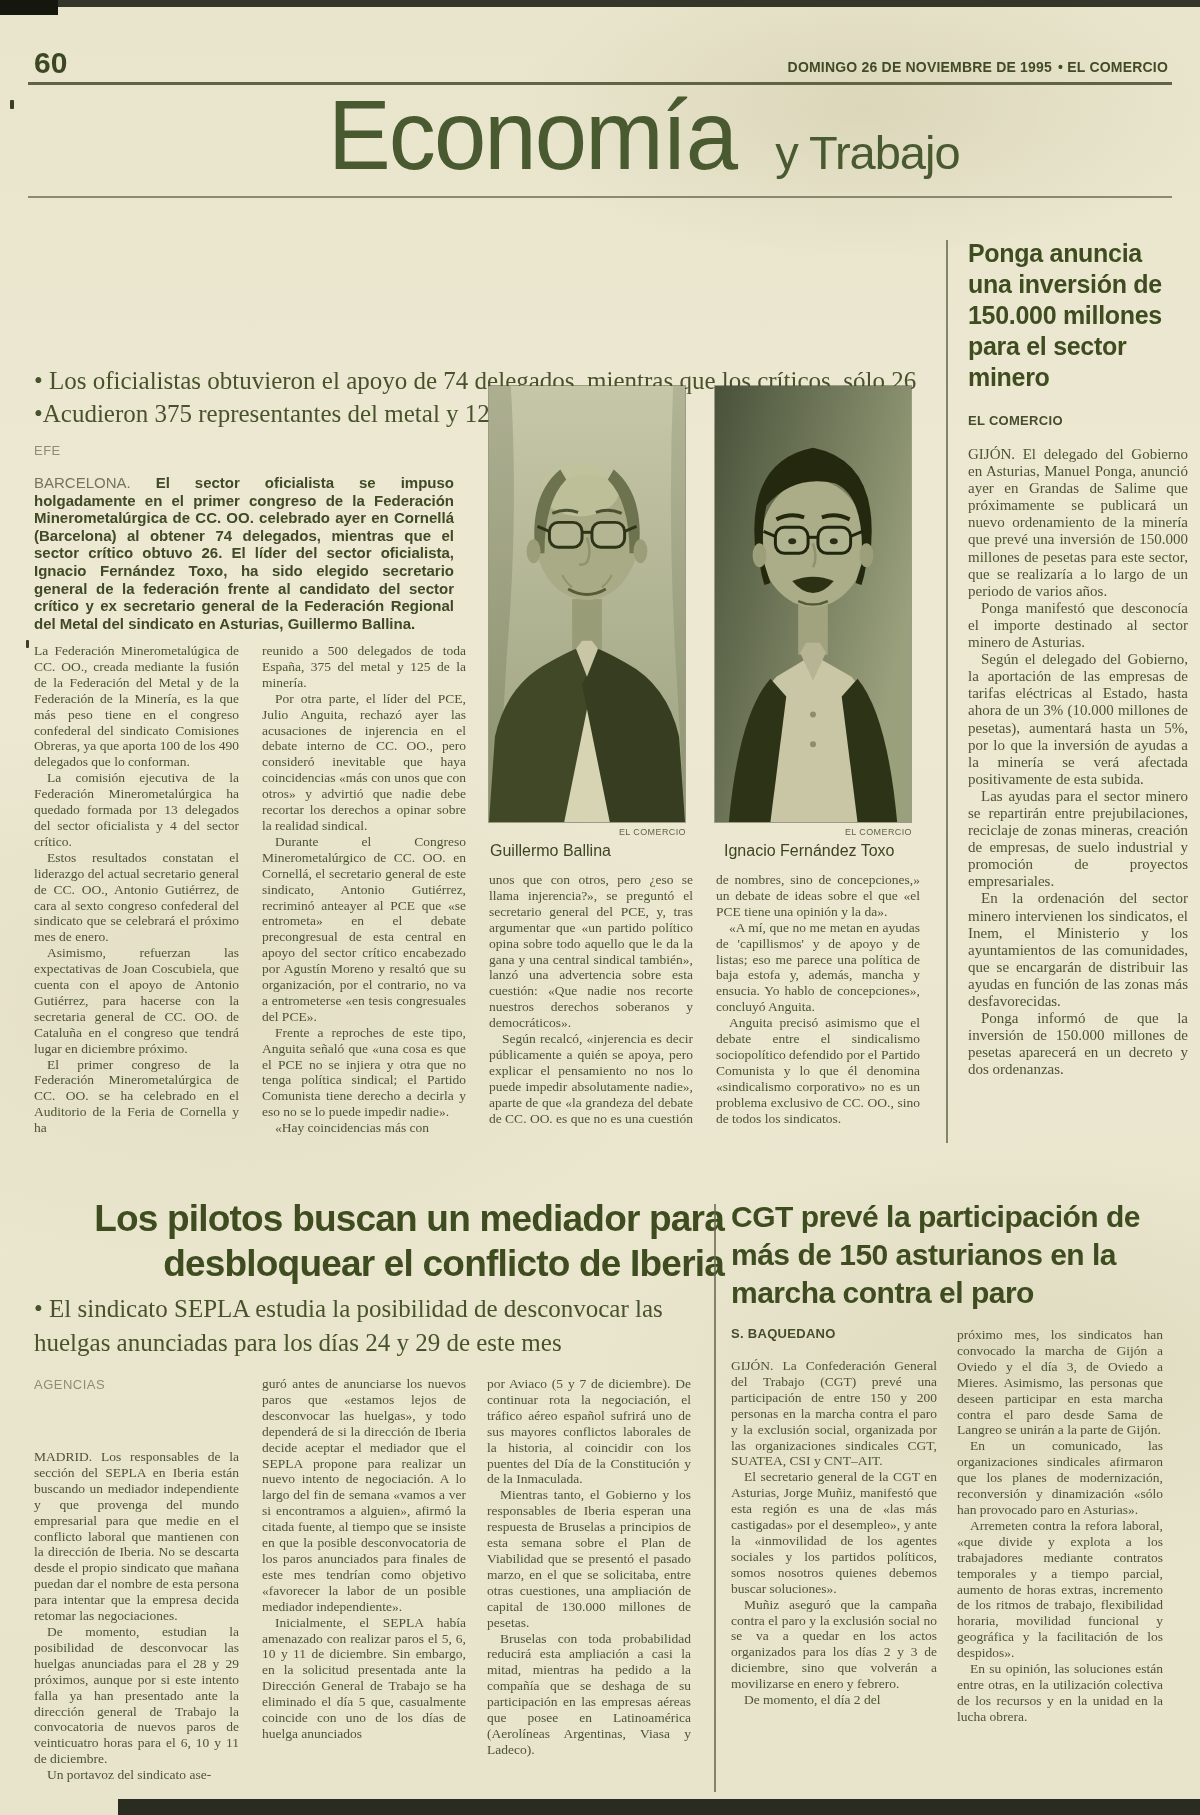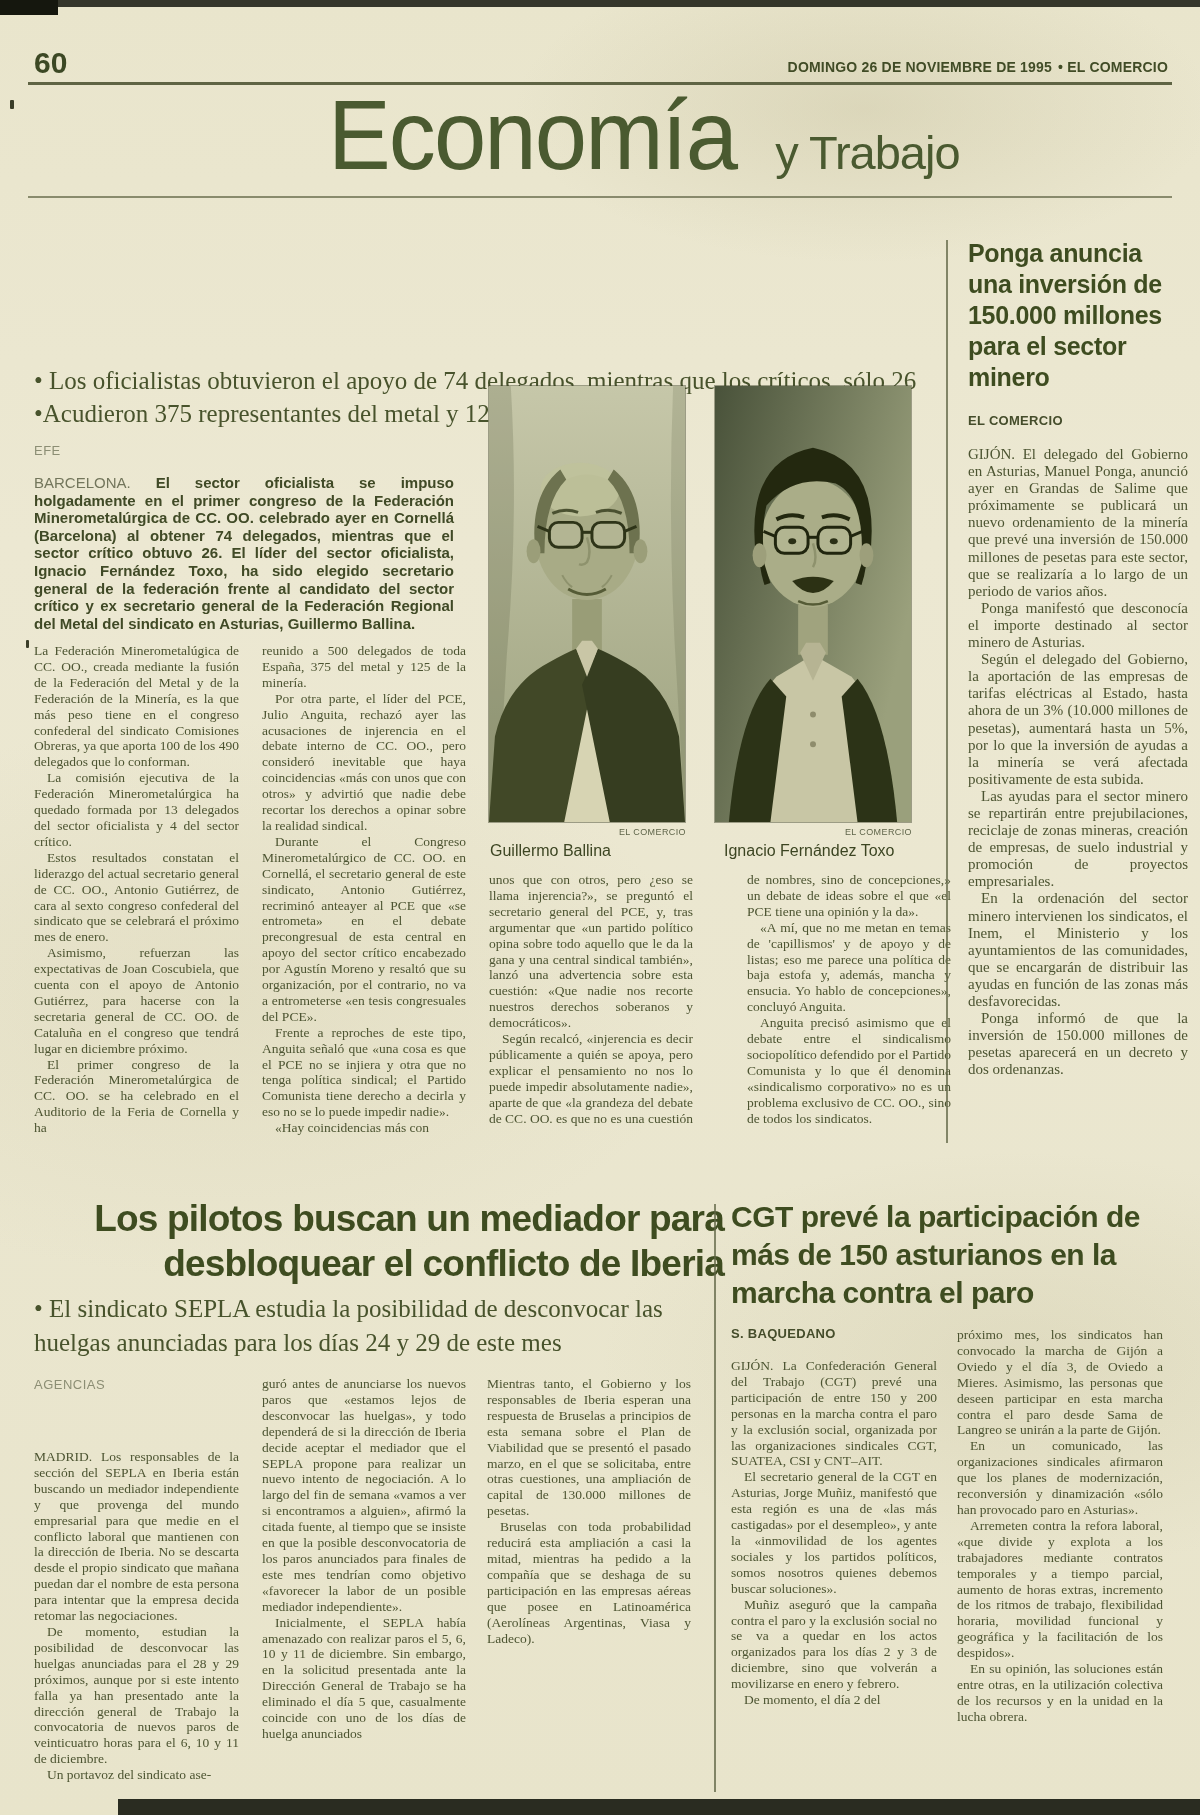--- a/index.html
+++ b/index.html
@@ -93,23 +93,23 @@
       <p>reunido a 500 delegados de toda España, 375 del metal y 125 de la minería.</p>
       <p>Por otra parte, el líder del PCE, Julio Anguita, rechazó ayer las acusaciones de injerencia en el debate interno de CC. OO., pero consideró inevitable que haya coincidencias «más con unos que con otros» y advirtió que nadie debe recortar los derechos a opinar sobre la realidad sindical.</p>
       <p>Durante el Congreso Minerometalúrgico de CC. OO. en Cornellá, el secretario general de este sindicato, Antonio Gutiérrez, recriminó anteayer al PCE que «se entrometa» en el debate precongresual de esta central en apoyo del sector crítico encabezado por Agustín Moreno y resaltó que su organización, por el contrario, no va a entrometerse «en tesis congresuales del PCE».</p>
       <p>Frente a reproches de este tipo, Anguita señaló que «una cosa es que el PCE no se injiera y otra que no tenga política sindical; el Partido Comunista tiene derecho a decirla y eso no se lo puede impedir nadie».</p>
       <p>«Hay coincidencias más con</p>
     </div>
   <div class="news-col" style="left:489px;top:872px;width:204px;height:298px;">
       <p>unos que con otros, pero ¿eso se llama injerencia?», se preguntó el secretario general del PCE, y, tras argumentar que «un partido político opina sobre todo aquello que le da la gana y una central sindical también», lanzó una advertencia sobre esta cuestión: «Que nadie nos recorte nuestros derechos soberanos y democráticos».</p>
       <p>Según recalcó, «injerencia es decir públicamente a quién se apoya, pero explicar el pensamiento no nos lo puede impedir absolutamente nadie», aparte de que «la grandeza del debate de CC. OO. es que no es una cuestión</p>
     </div>
-  <div class="news-col" style="left:716px;top:872px;width:204px;height:298px;margin-left:31px;">
+  <div class="news-col" style="left:716px;top:872px;width:204px;height:298px;">
       <p>de nombres, sino de concepciones,» un debate de ideas sobre el que «el PCE tiene una opinión y la da».</p>
-      <p>«A mí, que no me metan en temas de 'capillismos' y de apoyo y de listas; eso me parece una política de baja estofa y, además, mancha y ensucia. Yo hablo de concepciones», concluyó Anguita.</p>
+      <p>«A mí, que no me metan en ayudas de 'capillismos' y de apoyo y de listas; eso me parece una política de baja estofa y, además, mancha y ensucia. Yo hablo de concepciones», concluyó Anguita.</p>
       <p>Anguita precisó asimismo que el debate entre el sindicalismo sociopolítico defendido por el Partido Comunista y lo que él denomina «sindicalismo corporativo» no es un problema exclusivo de CC. OO., sino de todos los sindicatos.</p>
     </div>
 
   <figure class="photo" style="left:488px;top:385px;width:198px;height:438px;margin:0;">
     <svg viewBox="0 0 198 438" preserveAspectRatio="none">
       <defs>
         <linearGradient id="bg1" x1="0" y1="0" x2="0" y2="1">
           <stop offset="0" stop-color="#c6c7a9"></stop>
             <stop offset="1" stop-color="#9da27f"></stop>
         </linearGradient>
@@ -203,20 +203,21 @@
   <div class="news-col" style="left:34px;top:1449px;width:205px;height:400px;">
       <p>MADRID. Los responsables de la sección del SEPLA en Iberia están buscando un mediador independiente y que provenga del mundo empresarial para que medie en el conflicto laboral que mantienen con la dirección de Iberia. No se descarta desde el propio sindicato que mañana puedan dar el nombre de esta persona para intentar que la empresa decida retomar las negociaciones.</p>
       <p>De momento, estudian la posibilidad de desconvocar las huelgas anunciadas para el 28 y 29 próximos, aunque por si este intento falla ya han presentado ante la dirección general de Trabajo la convocatoria de nuevos paros de veinticuatro horas para el 6, 10 y 11 de diciembre.</p>
       <p>Un portavoz del sindicato ase-</p>
     </div>
   <div class="news-col" style="left:262px;top:1376px;width:204px;height:428px;">
       <p>guró antes de anunciarse los nuevos paros que «estamos lejos de desconvocar las huelgas», y todo dependerá de si la dirección de Iberia decide aceptar el mediador que el SEPLA propone para realizar un nuevo intento de negociación. A lo largo del fin de semana «vamos a ver si encontramos a alguien», afirmó la citada fuente, al tiempo que se insiste en que la posible desconvocatoria de los paros anunciados para finales de este mes tendrían como objetivo «favorecer la labor de un posible mediador independiente».</p>
       <p>Inicialmente, el SEPLA había amenazado con realizar paros el 5, 6, 10 y 11 de diciembre. Sin embargo, en la solicitud presentada ante la Dirección General de Trabajo se ha eliminado el día 5 que, casualmente coincide con uno de los días de huelga anunciados</p>
     </div>
   <div class="news-col" style="left:487px;top:1376px;width:204px;height:428px;">
+      <p>por Aviaco (5 y 7 de diciembre). De continuar rota la negociación, el tráfico aéreo español sufrirá uno de sus mayores conflictos laborales de la historia, al coincidir con los puentes del Día de la Constitución y de la Inmaculada.</p>
       <p>Mientras tanto, el Gobierno y los responsables de Iberia esperan una respuesta de Bruselas a principios de esta semana sobre el Plan de Viabilidad que se presentó el pasado marzo, en el que se solicitaba, entre otras cuestiones, una ampliación de capital de 130.000 millones de pesetas.</p>
       <p>Bruselas con toda probabilidad reducirá esta ampliación a casi la mitad, mientras ha pedido a la compañía que se deshaga de su participación en las empresas aéreas que posee en Latinoamérica (Aerolíneas Argentinas, Viasa y Ladeco).</p>
     </div>
 
   <div class="rule-v" style="left:714px;top:1204px;width:1.5px;height:588px;opacity:.75;"></div>
   <div class="abs headline-cgt">CGT prevé la participación de más de 150 asturianos en la marcha contra el paro</div>
   <div class="abs byline-bold" style="left:731px;top:1327px;">S. BAQUEDANO</div>
   <div class="news-col" style="left:731px;top:1358px;width:206px;height:440px;">
       <p>GIJÓN. La Confederación General del Trabajo (CGT) prevé una participación de entre 150 y 200 personas en la marcha contra el paro y la exclusión social, organizada por las organizaciones sindicales CGT, SUATEA, CSI y CNT–AIT.</p>
       <p>El secretario general de la CGT en Asturias, Jorge Muñiz, manifestó que esta región es una de «las más castigadas» por el desempleo», y ante la «inmovilidad de los agentes sociales y los partidos políticos, somos nosotros quienes debemos buscar soluciones».</p>

